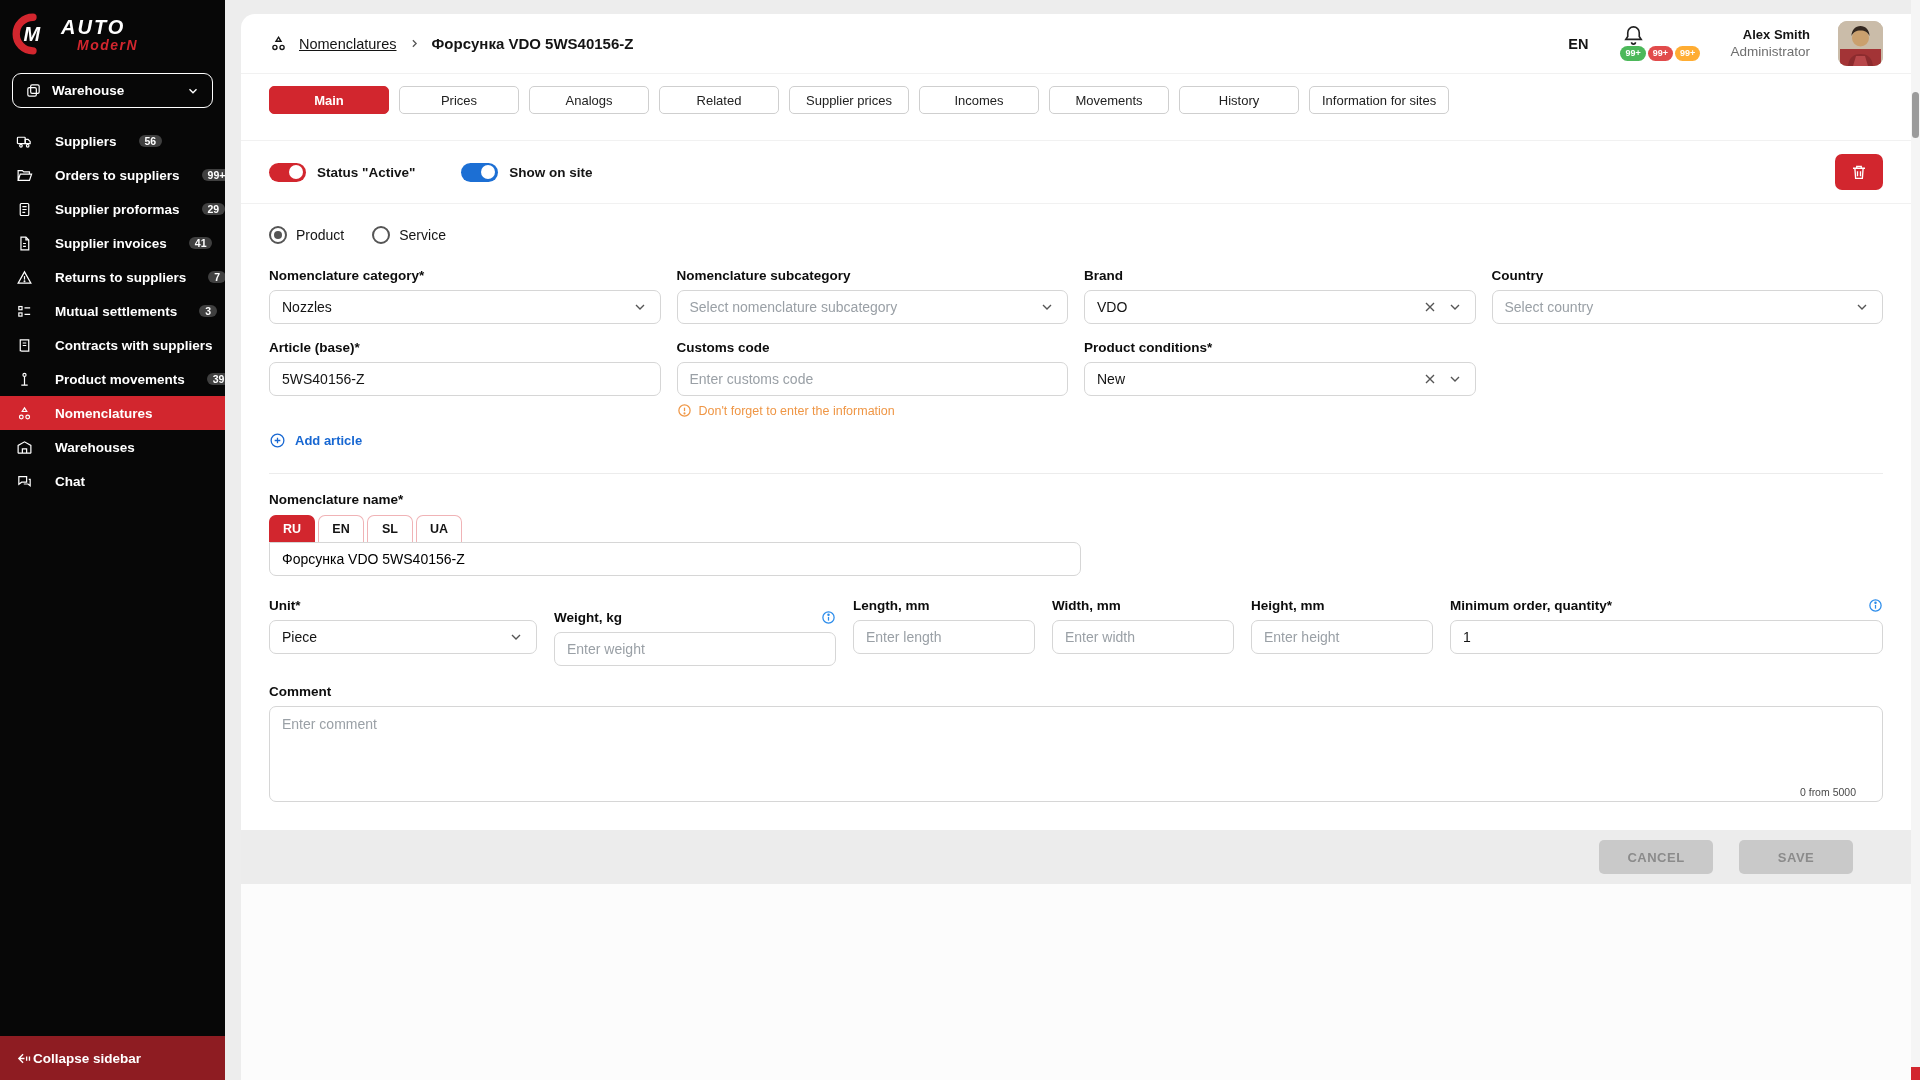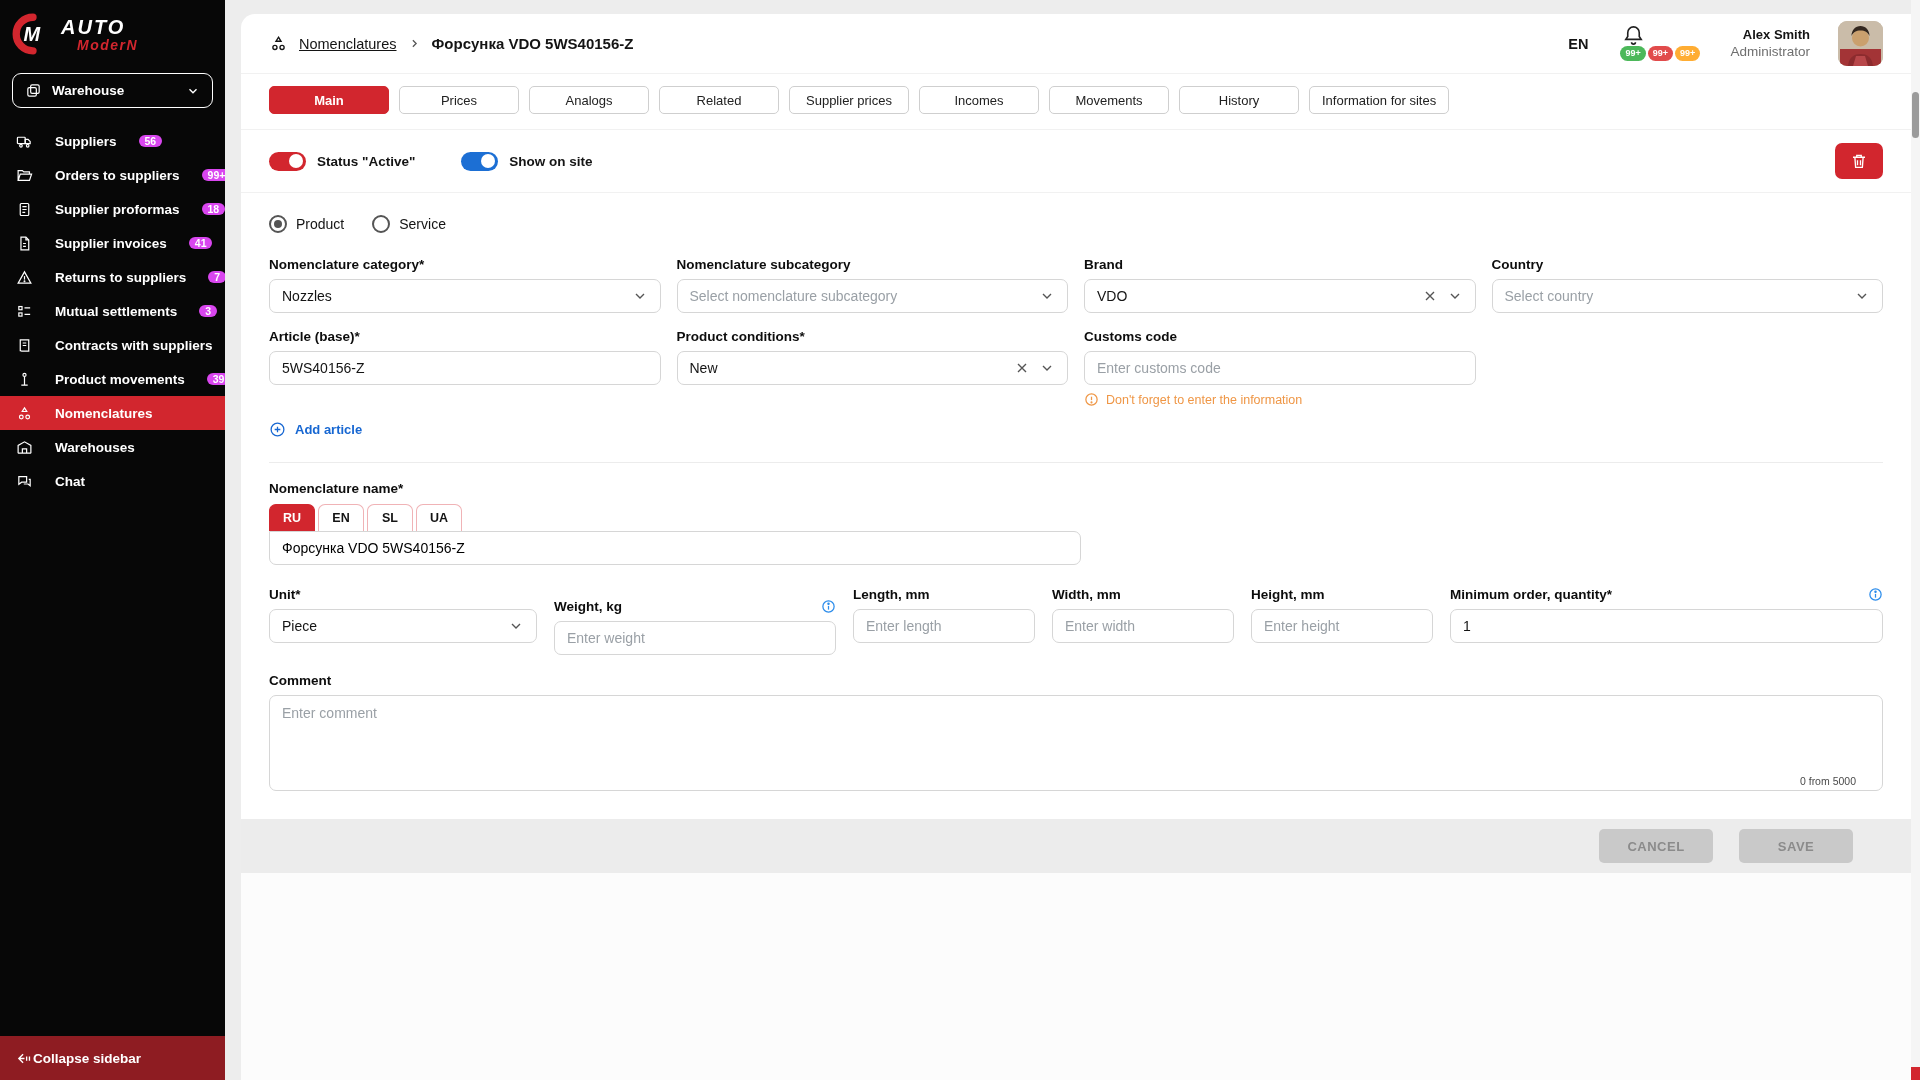--- a/index.html
+++ b/index.html
@@ -12,21 +12,21 @@
   .logo-row { display:flex; align-items:center; gap:7px; padding:13px 12px 8px; }
   .emblem { width:42px; height:42px; flex-shrink:0; }
   .wordmark .l1 { font-size:20px; font-weight:900; font-style:italic; letter-spacing:2px; line-height:1; }
   .wordmark .l2 { font-size:14px; font-weight:800; font-style:italic; color:#d2262e; letter-spacing:1.5px; line-height:1; padding-left:16px; margin-top:1px; }
   .wh-select { margin:10px 12px 4px; border:1px solid #fff; border-radius:9px; height:35px; display:flex; align-items:center; gap:10px; padding:0 12px; font-size:13.5px; font-weight:600; cursor:pointer; }
   .wh-select .grow { flex:1; }
   .nav { margin-top:12px; }
   .nav-item { height:34px; display:flex; align-items:center; gap:22px; padding:0 16px; font-size:13.5px; font-weight:700; cursor:pointer; white-space:nowrap; }
   .nav-item.active { background:#d2262e; }
   .icn { width:17px; height:17px; flex-shrink:0; color:#fff; }
-  .badge { background:#d946ef; color:#fff; font-size:10.5px; font-weight:700; border-radius:9px; padding:1px 6px; line-height:1; }
+  .badge { background:#404040; color:#fff; font-size:10.5px; font-weight:700; border-radius:9px; padding:1px 6px; line-height:1; }
   .collapse-bar { margin-top:auto; background:#8e1c22; height:44px; display:flex; align-items:center; padding:0 16px; font-size:13.5px; font-weight:700; cursor:pointer; }
 
   
   .main { flex:1; background:#ededed; padding:14px 0 0 16px; display:flex; position:relative; min-width:0; }
   .sheet { flex:1; background:#fff; border-top-left-radius:14px; display:flex; flex-direction:column; overflow:hidden; margin-right:9px; }
 
   .topbar { height:60px; flex-shrink:0; display:flex; align-items:center; justify-content:space-between; padding:0 28px; border-bottom:1px solid #f1f1f1; }
   .crumbs { display:flex; align-items:center; gap:11px; }
   .crumb-link { font-size:14.5px; font-weight:500; text-decoration:underline; cursor:pointer; }
   .crumb-cur { font-size:15px; font-weight:700; }
@@ -35,21 +35,21 @@
   .bellwrap { position:relative; width:86px; height:46px; cursor:pointer; }
   .bell-i { position:absolute; top:3px; left:6px; width:23px; height:23px; color:#222; }
   .bbadges { position:absolute; top:25px; left:2px; display:flex; }
   .bbadge { font-size:9px; font-weight:700; color:#fff; border-radius:9px; padding:3px 5px; margin-left:2px; line-height:1; }
   .bb-g { background:#4cb85a; } .bb-r { background:#e14b4b; } .bb-o { background:#ffad33; }
   .uinfo { text-align:right; line-height:1.35; }
   .uname { font-size:13px; font-weight:700; }
   .urole { font-size:13.5px; color:#6f6f6f; }
   .avatar { width:45px; height:45px; border-radius:9px; overflow:hidden; background:#c9bbaa; flex-shrink:0; }
 
-  .tabsrow { flex-shrink:0; display:flex; gap:10px; padding:12px 28px 15px; border-bottom:1px solid #f1f1f1; }
+  .tabsrow { flex-shrink:0; display:flex; gap:10px; padding:12px 28px 26px; border-bottom:1px solid #f1f1f1; }
   .tab { min-width:120px; height:28px; border:1px solid #cfcfcf; border-radius:5px; background:#fff; display:flex; align-items:center; justify-content:center; padding:0 12px; font-size:13px; color:#222; cursor:pointer; white-space:nowrap; }
   .tab.active { background:#d2262e; border-color:#d2262e; color:#fff; font-weight:700; }
 
   .togglerow { flex-shrink:0; display:flex; align-items:center; justify-content:space-between; padding:13px 28px; border-bottom:1px solid #f1f1f1; }
   .toggles { display:flex; align-items:center; gap:46px; }
   .toggle-item { display:flex; align-items:center; gap:11px; font-size:13.5px; font-weight:600; cursor:pointer; }
   .switch { width:37px; height:19px; border-radius:10px; position:relative; }
   .switch .knob { position:absolute; top:2.5px; right:3px; width:14px; height:14px; border-radius:50%; background:#fff; }
   .sw-red { background:#d2262e; } .sw-blue { background:#1c6fd4; }
   .del-btn { width:48px; height:36px; border:none; background:#d2262e; border-radius:7px; display:flex; align-items:center; justify-content:center; color:#fff; cursor:pointer; }
@@ -152,21 +152,21 @@
       <span class="badge">99+</span>
     </div>
     <div class="nav-item">
       <span class="icn">
           <svg viewBox="0 0 24 24" fill="none" stroke="currentColor" stroke-width="1.7">
             <rect x="6" y="3.5" width="12" height="17" rx="1.5"></rect>
             <path d="M9 8h6M9 12h6M9 16h4"></path>
           </svg>
         </span>
       <span>Supplier proformas</span>
-      <span class="badge">18</span>
+      <span class="badge">29</span>
     </div>
     <div class="nav-item">
       <span class="icn">
           <svg viewBox="0 0 24 24" fill="none" stroke="currentColor" stroke-width="1.7">
             <path d="M7 3h7l4 4v14H7z"></path>
             <path d="M14 3v4h4M10 12h4M10 16h4"></path>
           </svg>
         </span>
       <span>Supplier invoices</span>
       <span class="badge">41</span>
@@ -407,49 +407,49 @@
       </div>
 
       <div class="grid4" style="margin-bottom:12px;">
         <div class="fld">
           <label class="flabel">Article (base)*</label>
           <div class="ctrl">
             <input type="text" value="5WS40156-Z" style="">
           </div>
         </div>
         <div class="fld">
-          <label class="flabel">Product conditions*</label>
-          <div class="ctrl">
-            <span class="val">New</span>
-            <span class="cicon">
-                <svg viewBox="0 0 24 24" fill="none" stroke="currentColor" stroke-width="2">
-                  <path d="M6 6l12 12M18 6L6 18"></path>
-                </svg>
-              </span>
-            <span class="cicon">
-                <svg viewBox="0 0 24 24" fill="none" stroke="currentColor" stroke-width="2">
-                  <path d="M6 9l6 6 6-6"></path>
-                </svg>
-              </span>
-          </div>
-        </div>
-        <div class="fld">
           <label class="flabel">Customs code</label>
           <div class="ctrl">
             <input type="text" placeholder="Enter customs code" style="">
           </div>
           <div class="warn">
             <span class="wic">
                 <svg viewBox="0 0 24 24" fill="none" stroke="currentColor" stroke-width="2">
                   <circle cx="12" cy="12" r="9"></circle>
                   <path d="M12 7.5v5.5"></path>
                   <circle cx="12" cy="16.6" r=".7" fill="currentColor"></circle>
                 </svg>
               </span>
             <span>Don't forget to enter the information</span>
+          </div>
+        </div>
+        <div class="fld">
+          <label class="flabel">Product conditions*</label>
+          <div class="ctrl">
+            <span class="val">New</span>
+            <span class="cicon">
+                <svg viewBox="0 0 24 24" fill="none" stroke="currentColor" stroke-width="2">
+                  <path d="M6 6l12 12M18 6L6 18"></path>
+                </svg>
+              </span>
+            <span class="cicon">
+                <svg viewBox="0 0 24 24" fill="none" stroke="currentColor" stroke-width="2">
+                  <path d="M6 9l6 6 6-6"></path>
+                </svg>
+              </span>
           </div>
         </div>
       </div>
 
       <div class="addlink">
         <span class="aic">
             <svg viewBox="0 0 24 24" fill="none" stroke="currentColor" stroke-width="1.8">
               <circle cx="12" cy="12" r="9"></circle>
               <path d="M12 8v8M8 12h8"></path>
             </svg>

